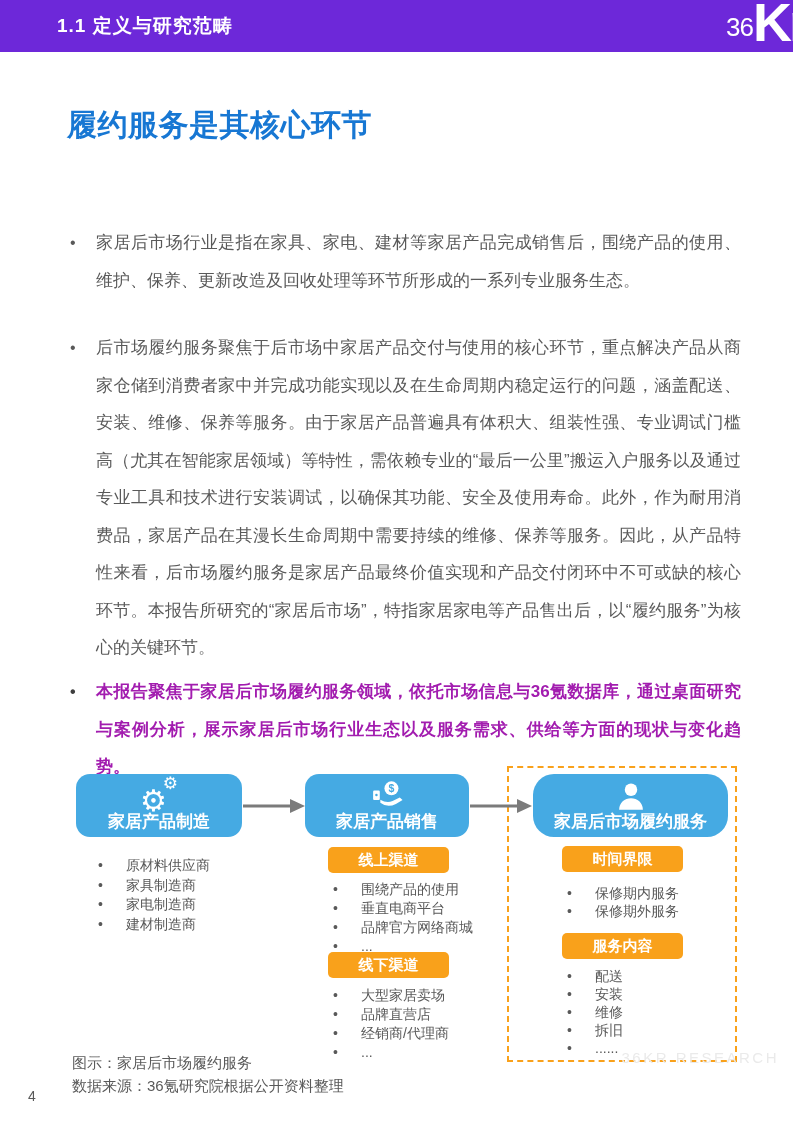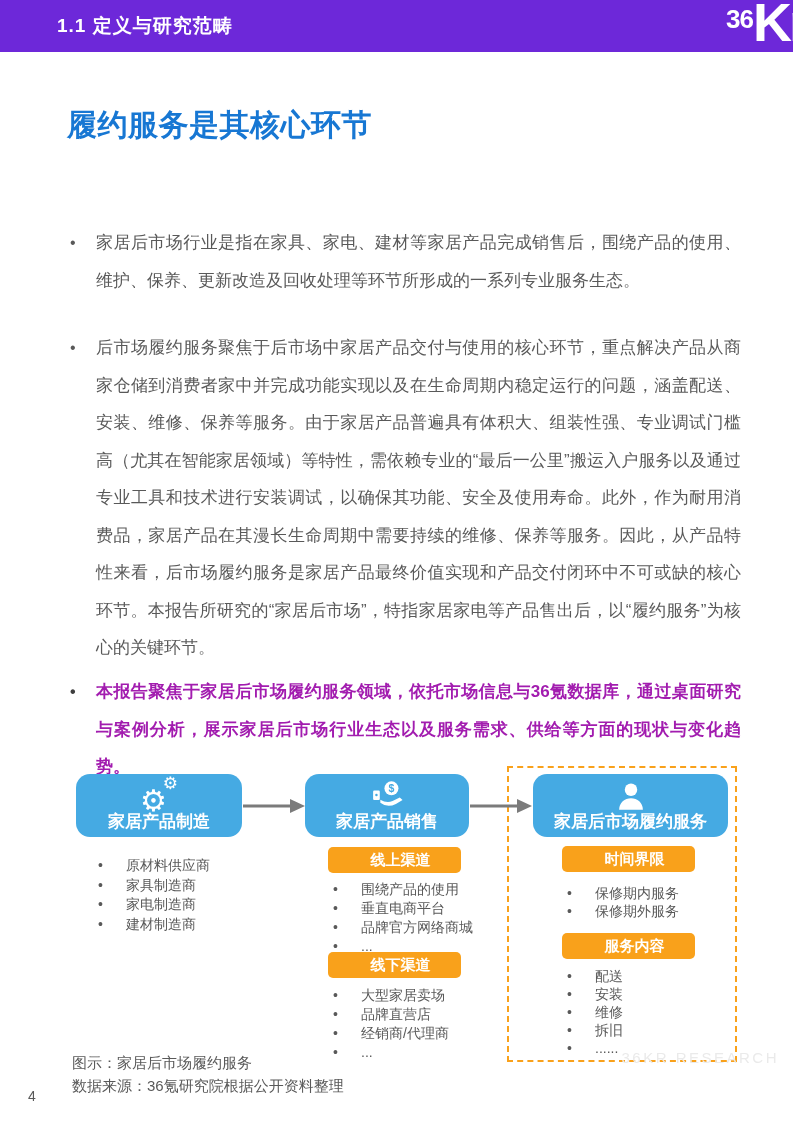--- a/index.html
+++ b/index.html
@@ -4,21 +4,21 @@
 <style>
   html,body{margin:0;padding:0;background:#ffffff;}
   .page{position:relative;width:793px;height:1122px;background:#ffffff;overflow:hidden;
         font-family:"Liberation Sans","DejaVu Sans",sans-serif;}
 
   
   .header{position:absolute;left:0;top:0;width:793px;height:52px;background:#6d28d9;overflow:hidden;}
   .header .sec{position:absolute;left:57px;top:0;line-height:52px;color:#ffffff;
                font-size:19px;font-weight:bold;letter-spacing:1px;}
   .logo{position:absolute;right:-14px;top:-3px;color:#ffffff;display:flex;align-items:flex-start;}
-  .logo .n36{font-size:26px;font-weight:700;letter-spacing:-1px;margin-top:7px;}
+  .logo .n36{font-size:26px;font-weight:400;letter-spacing:-1px;margin-top:15px;}
   .logo .kr{font-size:54px;font-weight:800;letter-spacing:-3px;line-height:0.95;}
 
   
   .title{position:absolute;left:67px;top:103px;width:695px;color:#1777d3;
          font-size:30px;font-weight:bold;line-height:43px;letter-spacing:0.5px;}
 
   
   .bmark{position:absolute;left:70px;color:#595959;font-size:16px;line-height:37.5px;}
   .para{position:absolute;left:96px;width:645px;color:#595959;font-size:17px;
         line-height:37.5px;text-align:justify;}
@@ -35,21 +35,21 @@
   .gear-small{position:absolute;right:2px;top:-3px;font-size:17px;line-height:1;}
 
   .arrow{position:absolute;top:798px;}
 
   
   .dashed{position:absolute;left:507px;top:766px;width:226px;height:292px;
           border:2px dashed #f9a11b;}
 
   
   .badge{position:absolute;width:121px;height:26px;background:#f9a11b;border-radius:5px;
-         color:#ffffff;font-size:15px;font-weight:bold;text-align:center;line-height:26px;padding-left:12px;}
+         color:#ffffff;font-size:15px;font-weight:bold;text-align:center;line-height:26px;}
 
   
   .dlist{position:absolute;color:#595959;font-size:14px;}
   .ditem{display:flex;}
   .ditem .mk{width:28px;flex:none;}
   .lh195 .ditem{line-height:19.5px;}
   .lh19 .ditem{line-height:19px;}
   .lh18 .ditem{line-height:18px;}
   .lh175 .ditem{line-height:17.5px;}
 
@@ -104,21 +104,21 @@
         <circle cx="20" cy="7.5" r="6.3" fill="#ffffff"></circle>
         <text x="20" y="11" font-size="9.5" font-weight="bold" fill="#45aae3" text-anchor="middle">$</text>
         <rect x="3.5" y="9.5" width="6" height="8.5" rx="1" fill="#ffffff"></rect>
         <circle cx="6.5" cy="13.5" r="1.1" fill="#45aae3"></circle>
         <path d="M10 20.5 q6.5 5 14 1 l6 -3.5 -2.5 -2.3 -6.5 3.3 q-5.5 2 -11 -1.2 z" fill="#ffffff"></path>
       </svg>
     </div>
     <div class="nlabel">家居产品销售</div>
   </div>
 
-  <div class="node" style="left:533px;width:195px;">
+  <div class="node" style="left:533px;width:195px;border-radius:21px;">
     <div class="nicon">
       <svg width="30" height="28" viewBox="0 0 24 22">
         <circle cx="12" cy="6" r="5" fill="#ffffff"></circle>
         <path d="M2.5 22 c0 -6 4.5 -9.3 9.5 -9.3 s9.5 3.3 9.5 9.3 z" fill="#ffffff"></path>
       </svg>
     </div>
     <div class="nlabel">家居后市场履约服务</div>
   </div>
 
   <svg class="arrow" style="left:243px" width="62" height="16">

